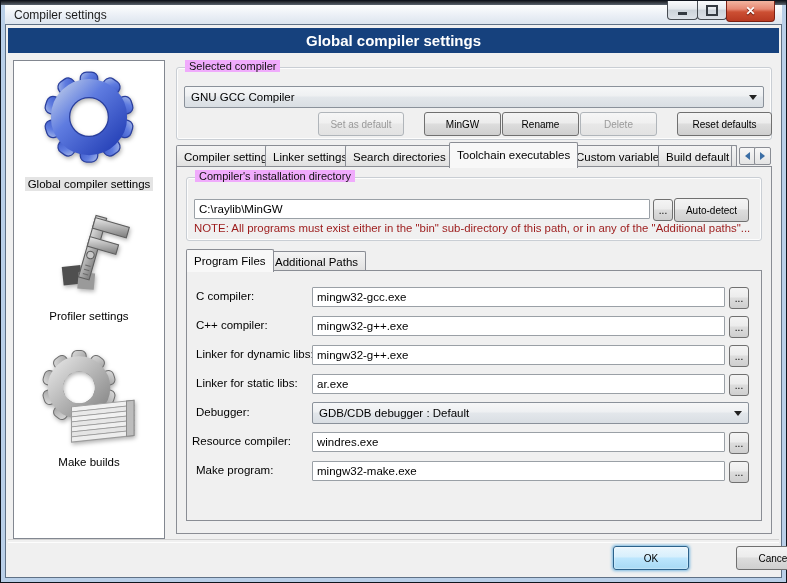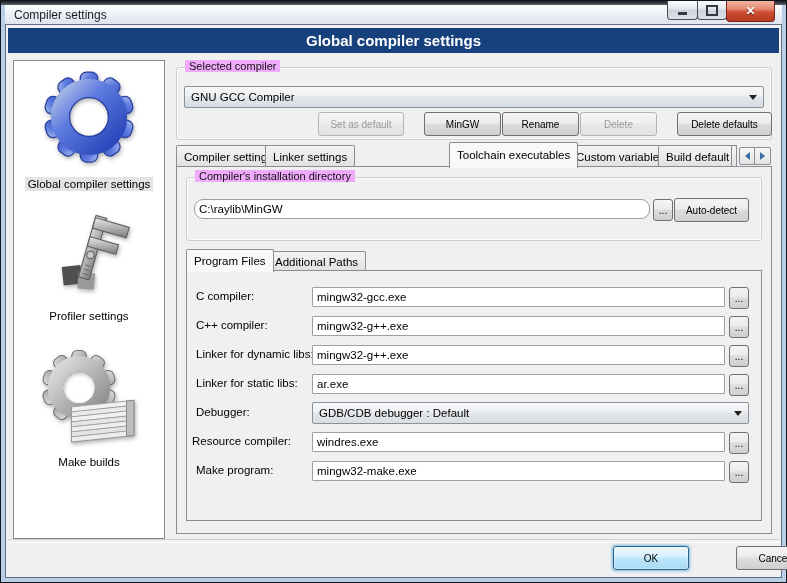--- a/index.html
+++ b/index.html
@@ -181,43 +181,45 @@
     <span class="grouplabel">Selected compiler</span>
   </div>
   <div class="combo" style="left:184px;top:86px;width:566px;height:20px;">
     <span>GNU GCC Compiler</span>
     <span class="arrow"></span>
   </div>
   <div class="btn disabled" style="left:318px;top:112px;width:84px;height:22px;">Set as default</div>
   <div class="btn" style="left:424px;top:112px;width:75px;height:22px;">MinGW</div>
   <div class="btn" style="left:502px;top:112px;width:75px;height:22px;">Rename</div>
   <div class="btn disabled" style="left:580px;top:112px;width:75px;height:22px;">Delete</div>
-  <div class="btn" style="left:677px;top:112px;width:93px;height:22px;">Delete defaults</div>
+  <div class="btn" style="left:677px;top:112px;width:93px;height:22px;">Reset defaults</div>
 
   <div class="tab" style="left:176px;top:145px;">Compiler settings</div>
   <div class="tab" style="left:265px;top:145px;">Linker settings</div>
+  <div class="tab" style="left:345px;top:145px;">Search directories</div>
   <div class="tab active" style="left:449px;top:142px;height:25px;line-height:25px;">Toolchain executables</div>
   <div class="tab" style="left:568px;top:145px;">Custom variables</div>
   <div class="tab" style="left:658px;top:145px;">Build default</div>
   <div class="tab" style="left:731px;top:145px;width:4px;padding:0;"></div>
   <div class="scrollbtn" style="left:739px;top:147px;">
     <span class="tri left"></span>
   </div>
   <div class="scrollbtn" style="left:754px;top:147px;">
     <span class="tri right"></span>
   </div>
 
   <div class="tabpanel" style="left:176px;top:166px;width:594px;height:366px;"></div>
 
   <div class="groupbox" style="left:186px;top:177px;width:574px;height:62px;background:#f0f0f0;">
     <span class="grouplabel">Compiler's installation directory</span>
   </div>
-  <input class="txt" style="left: 194px; top: 199px; width: 456px; height: 20px; border-radius: 9px;" value="C:\raylib\MinGW">
+  <input class="txt" style="left: 194px; top: 199px; width: 456px; height: 20px;" value="C:\raylib\MinGW">
   <div class="btn" style="left:653px;top:199px;width:18px;height:20px;">...</div>
   <div class="btn" style="left:674px;top:198px;width:73px;height:22px;">Auto-detect</div>
+  <div class="note" style="left:194px;top:222px;">NOTE: All programs must exist either in the "bin" sub-directory of this path, or in any of the "Additional paths"...</div>
 
   <div class="tab" style="left:267px;top:251px;height:20px;line-height:20px;">Additional Paths</div>
   <div class="tab active" style="left:186px;top:249px;height:22px;line-height:22px;">Program Files</div>
   <div class="tabpanel" style="left:186px;top:270px;width:574px;height:249px;"></div>
 
   <span class="fieldlabel" style="left:196px;top:290px;">C compiler:</span>
   <input class="txt" style="left: 312px; top: 287px; width: 413px; height: 20px;" value="mingw32-gcc.exe">
   <div class="btn" style="left:729px;top:287px;width:18px;height:20px;">...</div>
 
   <span class="fieldlabel" style="left:196px;top:319px;">C++ compiler:</span>

